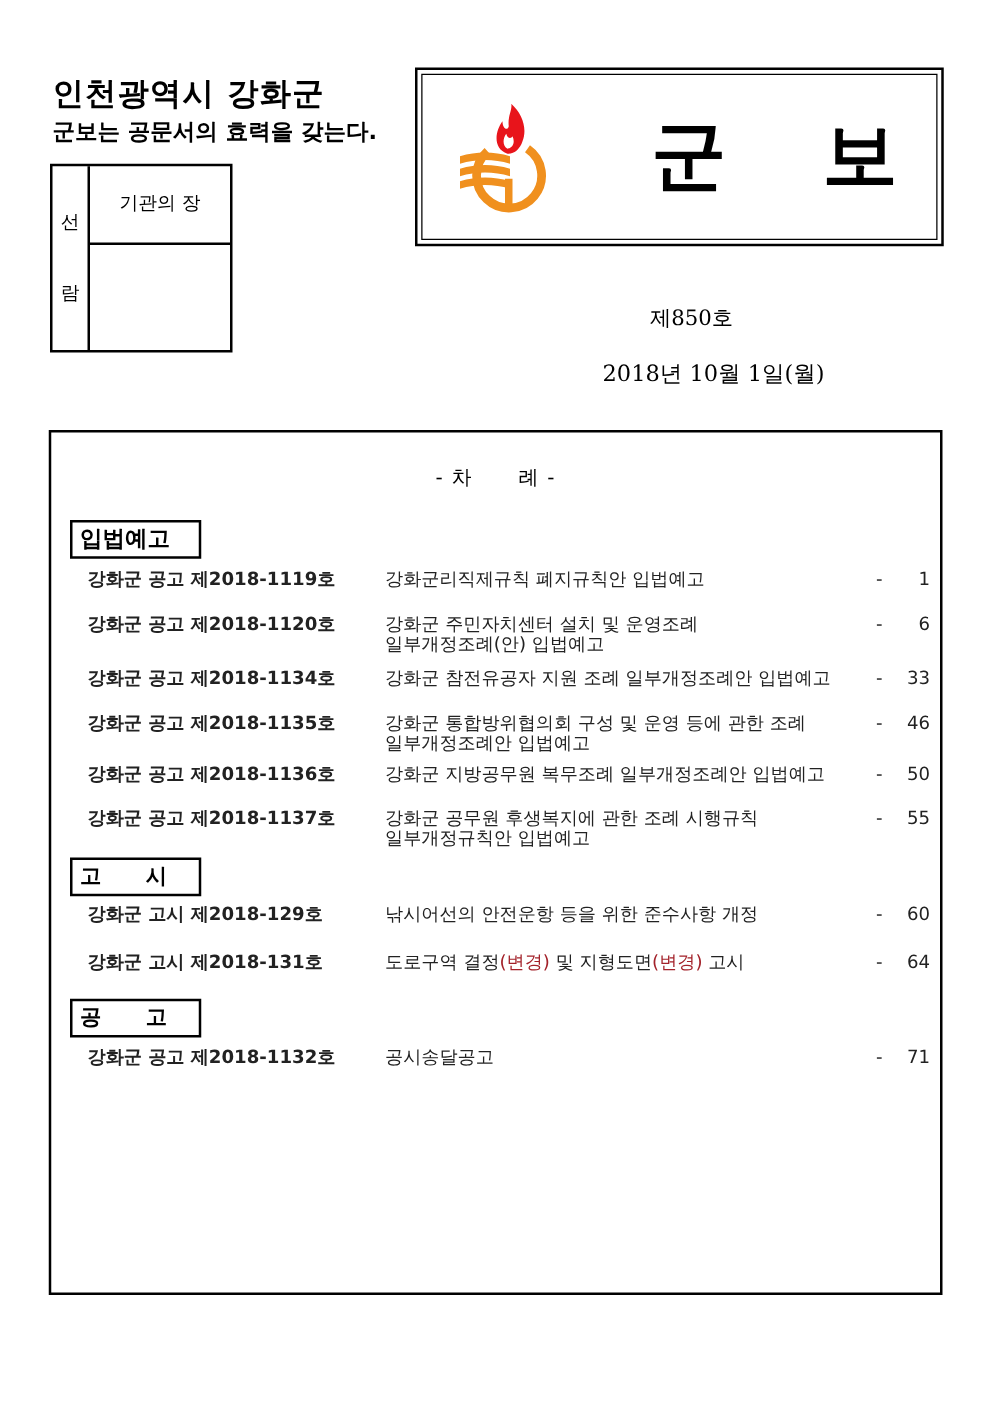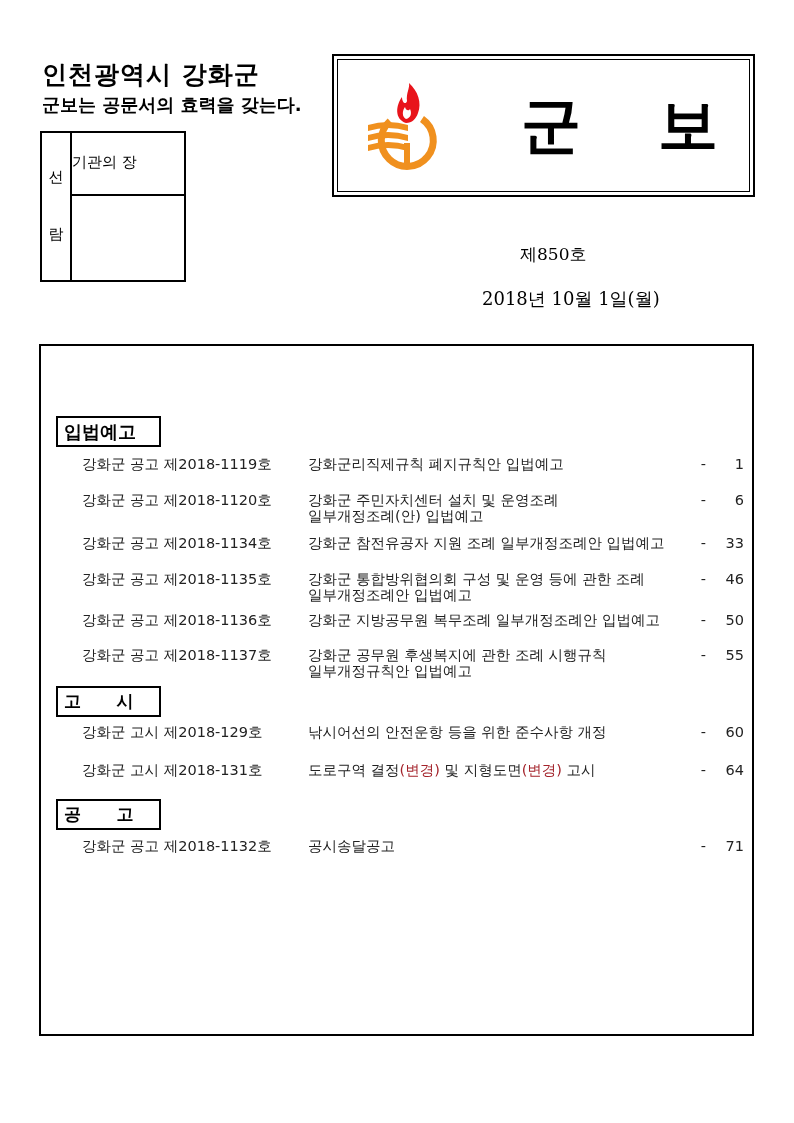--- a/index.html
+++ b/index.html
@@ -3,32 +3,32 @@
 <meta charset="utf-8">
 <style>
   html, body { margin:0; padding:0; background:#fff; }
   body { width:794px; height:1123px; position:relative; overflow:hidden; font-family:"DejaVu Sans", sans-serif; color:#000; }
   .abs { position:absolute; }
   .city-title { left:42px; top:58px; font-size:25px; font-weight:bold; letter-spacing:1px; white-space:nowrap; }
   .subtitle { left:42px; top:93px; font-size:18px; font-weight:bold; white-space:nowrap; }
   .review-box { left:40px; top:131px; width:142px; height:147px; border:2px solid #000; }
   .review-left { position:absolute; left:0; top:0; width:28px; height:100%; border-right:2px solid #000; }
   .review-left span { position:absolute; left:0; width:28px; text-align:center; font-size:15px; }
-  .review-right-top { position:absolute; left:30px; top:0; right:0; height:61px; border-bottom:2px solid #000; font-size:15px; line-height:58px; }
+  .review-right-top { position:absolute; left:30px; top:0; right:0; height:61px; border-bottom:2px solid #000; text-align:center; font-size:15px; line-height:58px; }
   .masthead-outer { left:332px; top:54px; width:419px; height:139px; border:2px solid #000; }
   .masthead-inner { position:absolute; left:3px; top:3px; right:3px; bottom:3px; border:1px solid #000; }
   .masthead-logo { position:absolute; left:22px; top:23px; width:90px; width:90px; height:90px; }
   .masthead-title { position:absolute; top:20px; font-size:60px; font-weight:bold; line-height:90px; }
   .issue-no { left:520px; top:243px; font-size:17px; font-family:"DejaVu Serif", serif; white-space:nowrap;text-align:center; }
   .issue-date { left:470px; top:287px; font-size:18px; font-family:"DejaVu Serif", serif; white-space:nowrap;margin-left:12px; }
   .toc-box { left:39px; top:344px; width:711px; height:688px; border:2px solid #000; }
   .toc-heading { position:absolute; left:0; right:0; top:26px; text-align:center; font-size:16px; letter-spacing:1px; white-space:pre; }
   .section-label { position:absolute; left:15px; width:95px; height:27px; border:2px solid #000; font-size:17px; font-weight:bold; line-height:27px; padding-left:6px; box-sizing:content-box; white-space:pre; }
   .entry { position:absolute; left:29px; right:8px; font-size:14.5px; line-height:16px; color:#222; }
-  .entry .num { position:absolute; left:12px; white-space:nowrap; }
+  .entry .num { position:absolute; left:0; white-space:nowrap;font-weight:bold; }
   .entry .title { position:absolute; left:238px; width:395px; white-space:pre-line; }
   .entry .dash { position:absolute; right:38px; }
   .entry .page { position:absolute; right:0; width:30px; text-align:right; }
   .red { color:#a3222a; }
 </style>
 </head>
 <body>
 
 <div class="abs city-title">인천광역시 강화군</div>
 <div class="abs subtitle">군보는 공문서의 효력을 갖는다.</div>
@@ -58,20 +58,21 @@
     </svg>
     <div class="masthead-title" style="left:183px">군</div>
     <div class="masthead-title" style="left:320px">보</div>
   </div>
 </div>
 
 <div class="abs issue-no">제850호</div>
 <div class="abs issue-date">2018년 10월 1일(월)</div>
 
 <div class="abs toc-box">
+  <div class="toc-heading">- 차      례 -</div>
 
   <div class="section-label" style="top:70px; font-size:18px;">입법예고</div>
 
   <div class="entry" style="top:110px">
     <span class="num">강화군 공고 제2018-1119호</span>
     <span class="title">강화군리직제규칙 폐지규칙안 입법예고</span>
     <span class="dash">-</span>
     <span class="page">1</span>
   </div>
 

